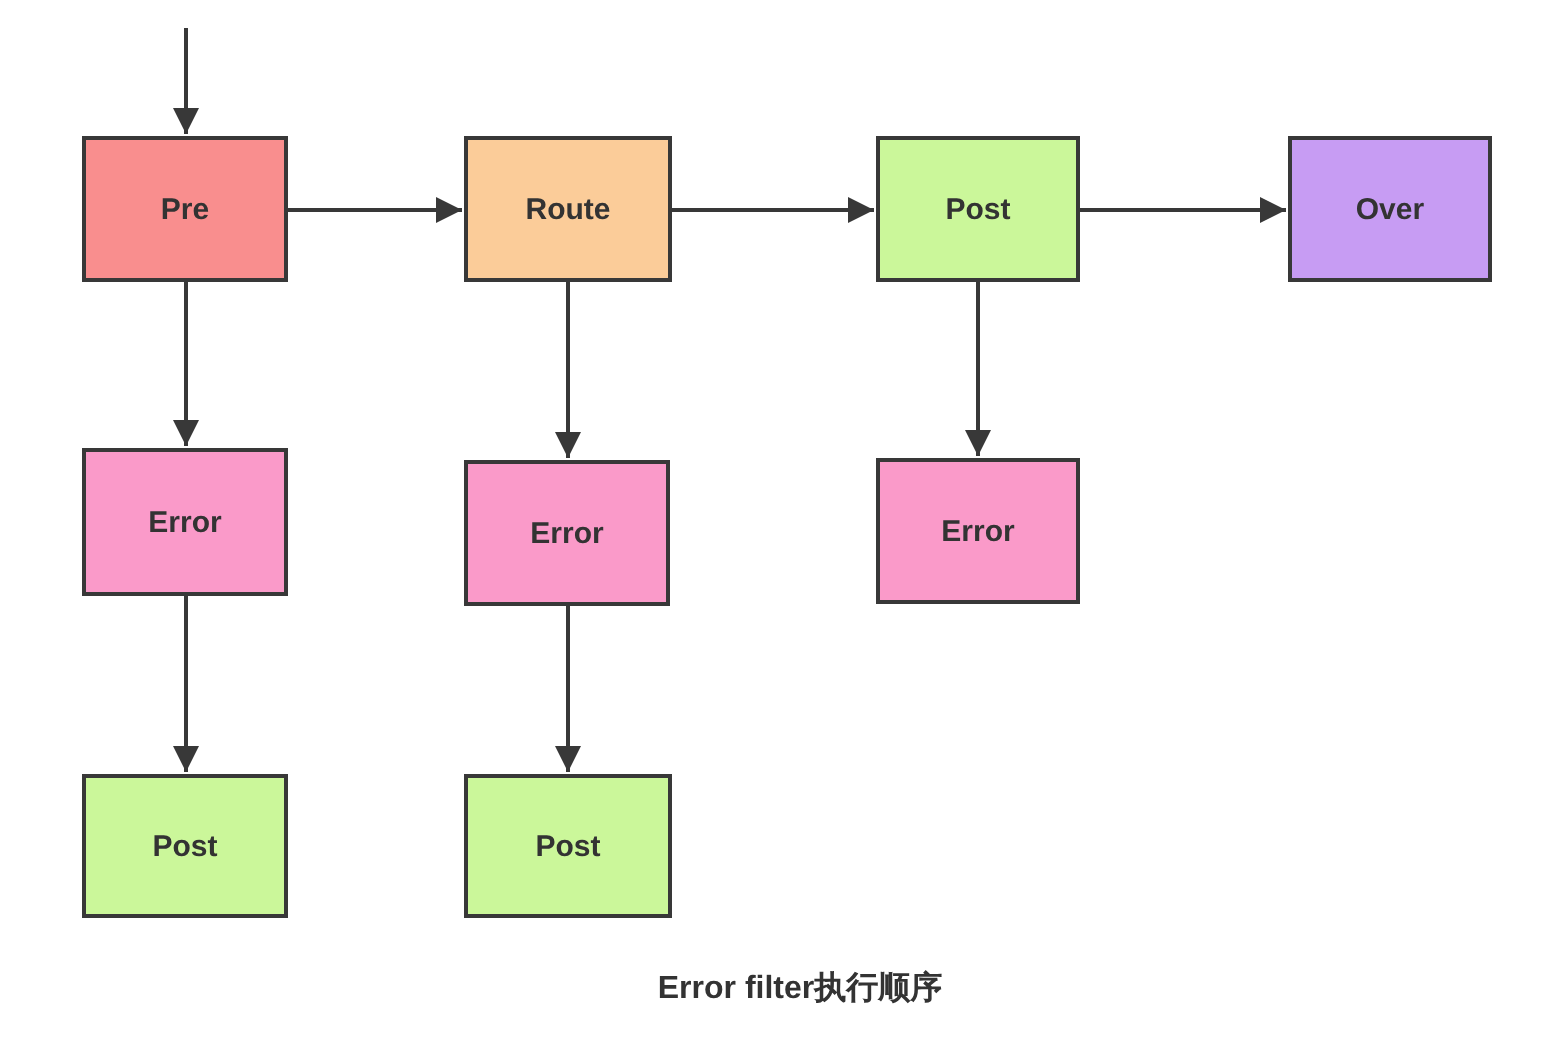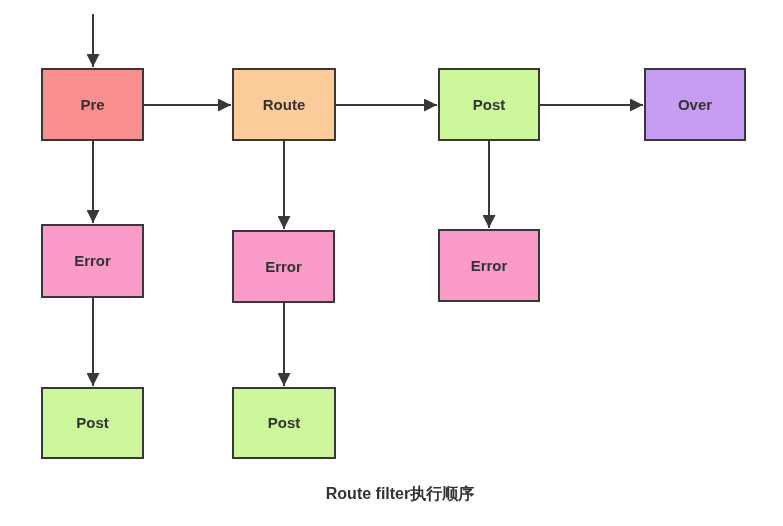--- a/index.html
+++ b/index.html
@@ -67,13 +67,13 @@
     <rect x="233" y="231" width="101" height="71" fill="#FA9AC9" stroke="#383838" stroke-width="2"></rect>
     <text x="283.5" y="271.5" fill="#333333">Error</text>
     <rect x="439" y="230" width="100" height="71" fill="#FA9AC9" stroke="#383838" stroke-width="2"></rect>
     <text x="489" y="270.5" fill="#333333">Error</text>
     <rect x="42" y="388" width="101" height="70" fill="#CBF79A" stroke="#383838" stroke-width="2"></rect>
     <text x="92.5" y="428" fill="#333333">Post</text>
     <rect x="233" y="388" width="102" height="70" fill="#CBF79A" stroke="#383838" stroke-width="2"></rect>
     <text x="284" y="428" fill="#333333">Post</text>
   </svg>
 
-<div class="caption">Route filter执行顺序</div>
+<div class="caption">Error filter执行顺序</div>
 
 </body></html>

